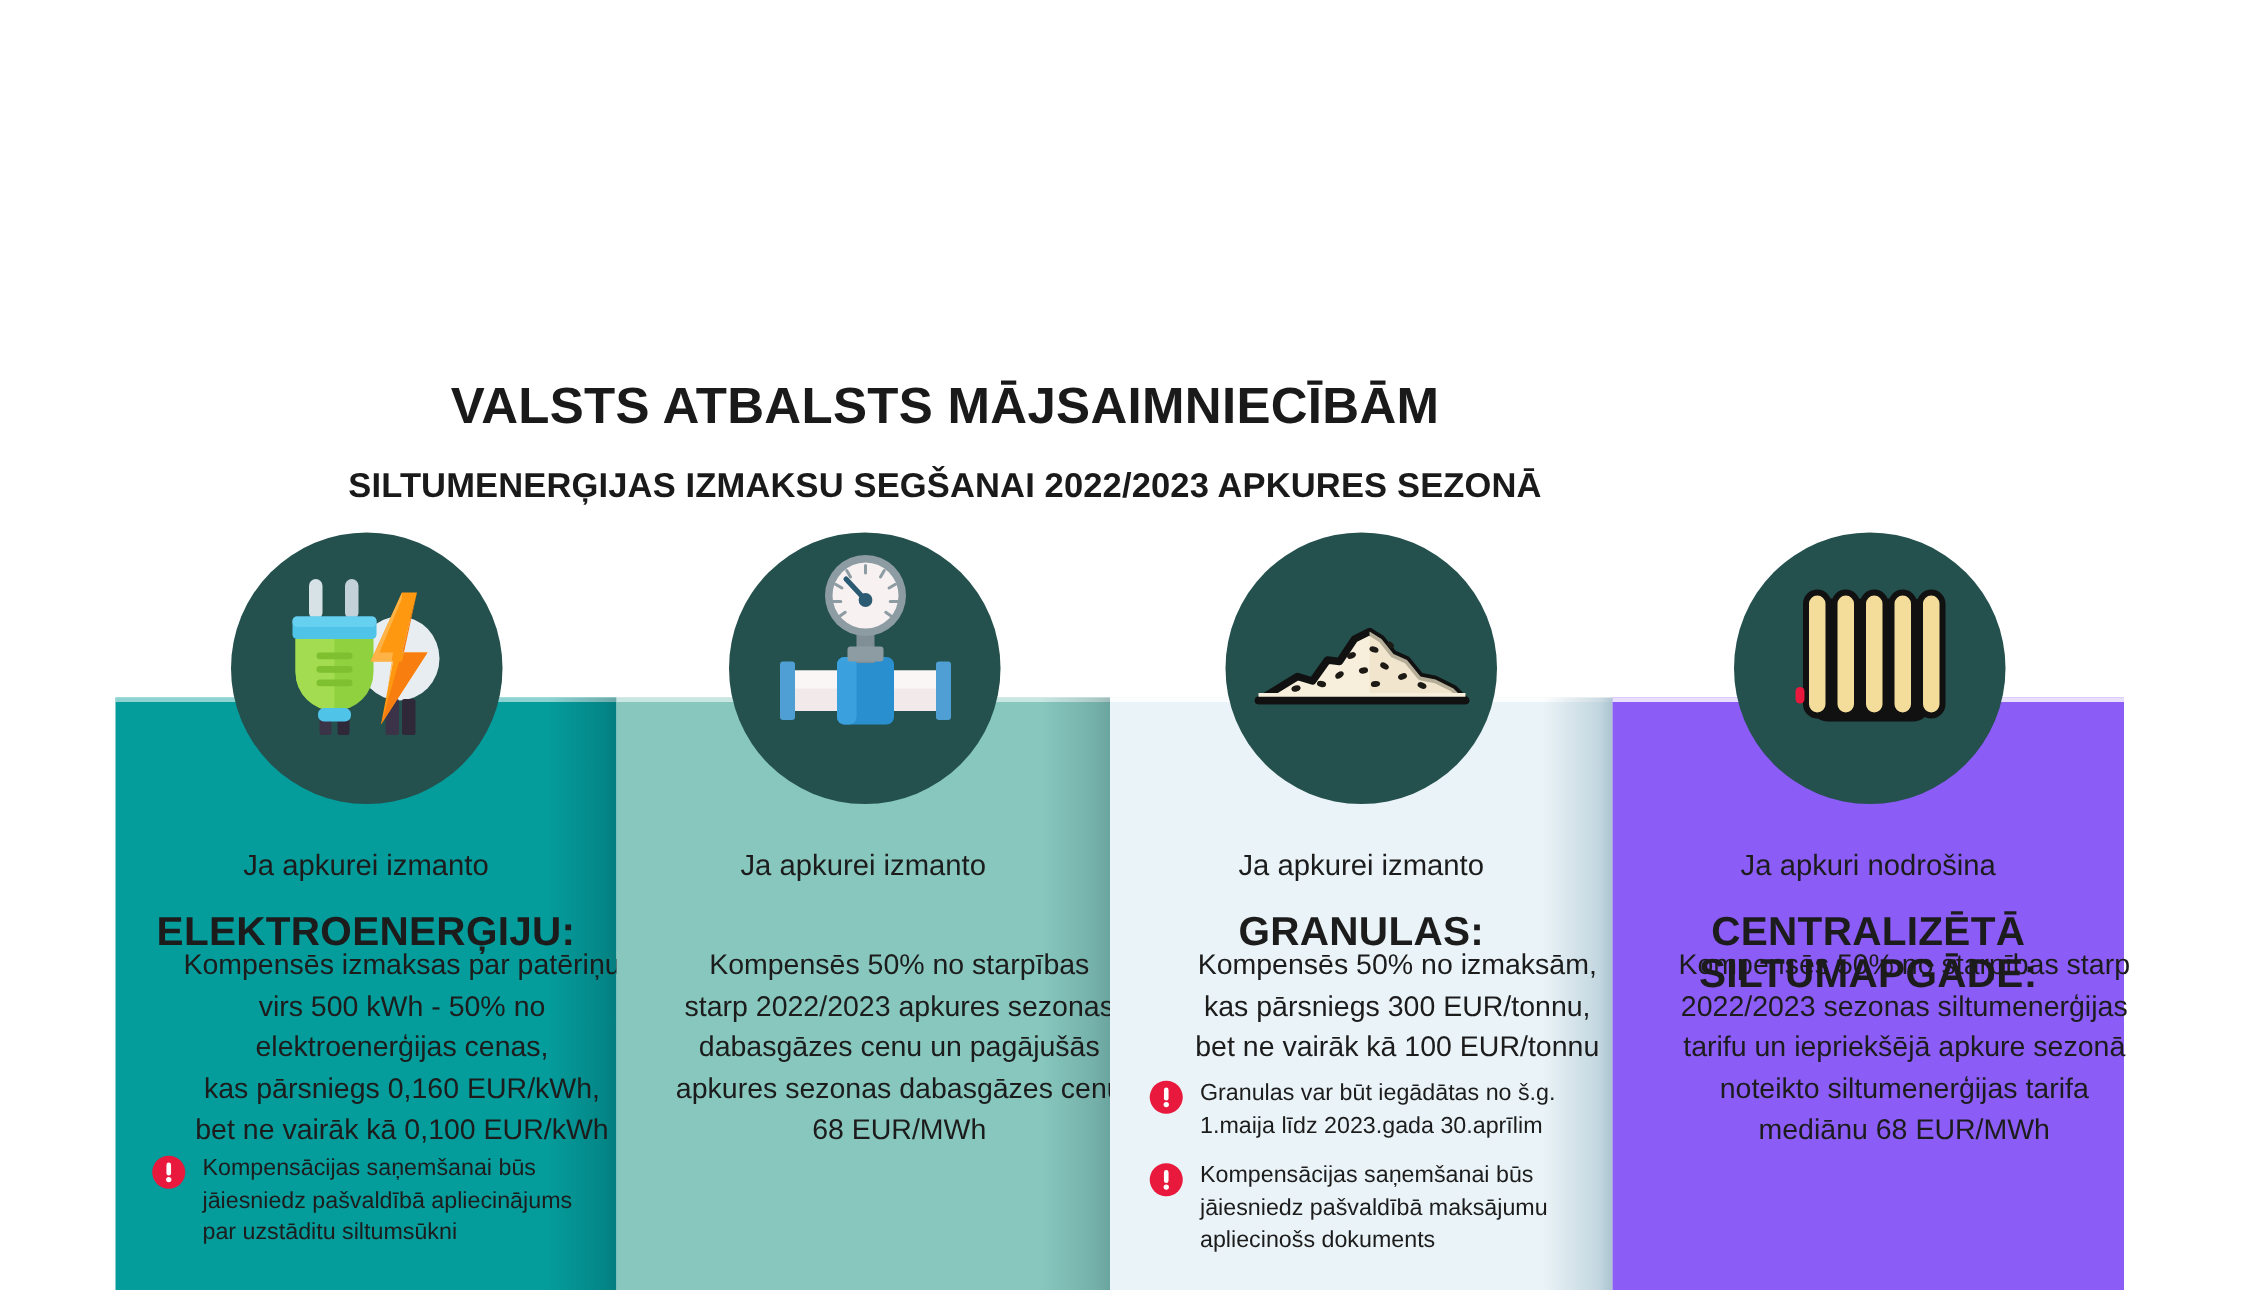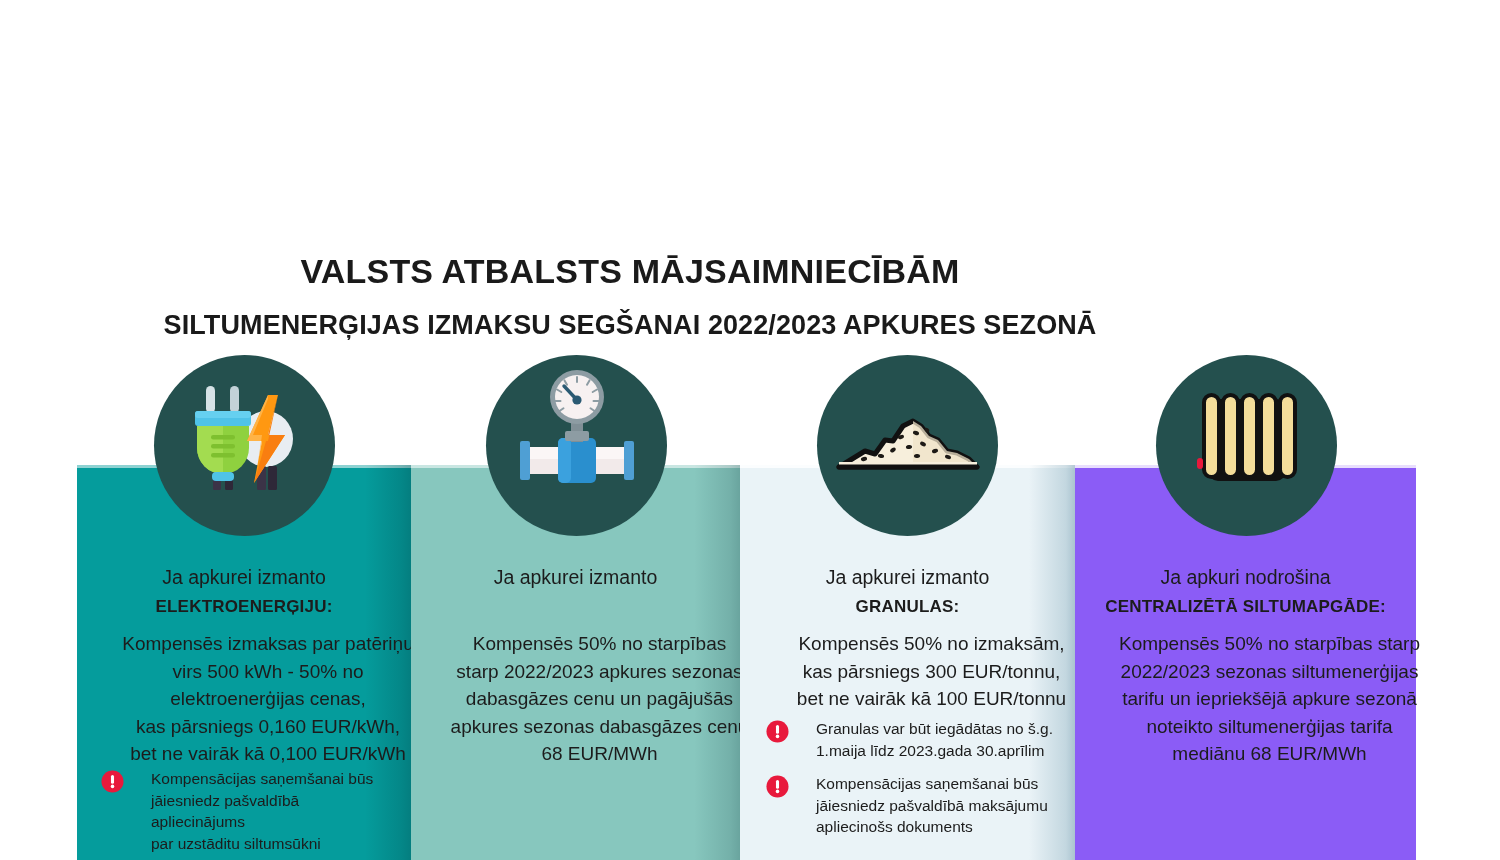--- a/index.html
+++ b/index.html
@@ -34,21 +34,21 @@
     letter-spacing: 0.2px;
     color: #1a1a1a;
     font-family: "Liberation Sans", sans-serif;
   }
   .title-sub {
     position: absolute;
     left: 0;
     top: 310px;
     width: 1260px;
     text-align: center;
-    font-size: 27px;
+    font-size: 23px;
     font-weight: bold;
     letter-spacing: 0.1px;
     color: #1a1a1a;
     font-family: "Liberation Sans", sans-serif;
   }
 
   
   .columns {
     position: absolute;
     left: 0;
@@ -124,24 +124,24 @@
     color: #1c1c1c;
   }
   .lead {
     top: 98px;
     font-size: 19.5px;
     line-height: 28px;
     font-weight: normal;
   }
   .lead .lead-strong {
     display: block;
-    font-size: 17px;
+    font-size: 27px;
     font-weight: bold;
     letter-spacing: 0.2px;
-    margin-top: 2px;
+    margin-top: 16px;
   }
   .body-text {
     top: 163px;
     font-size: 19px;
     line-height: 27.5px;
     white-space: pre-line;
     margin-left: 24px;
   }
 
   
@@ -157,21 +157,21 @@
     width: 100%;
     box-sizing: border-box;
     padding: 0 18px 0 22px;
   }
   .col-1 .notes { top: 303px; padding-left: 24px; }
   .col-3 .notes { top: 253px; padding-left: 26px; }
 
   .note {
     display: flex;
     align-items: flex-start;
-    gap: 27px;
+    gap: 11px;
     margin-bottom: 12px;
     text-align: left;
   }
   .note-icon {
     flex: 0 0 auto;
     width: 23px;
     height: 23px;
     margin-top: 2px;
   }
   .note-icon svg { display: block; width: 23px; height: 23px; }

